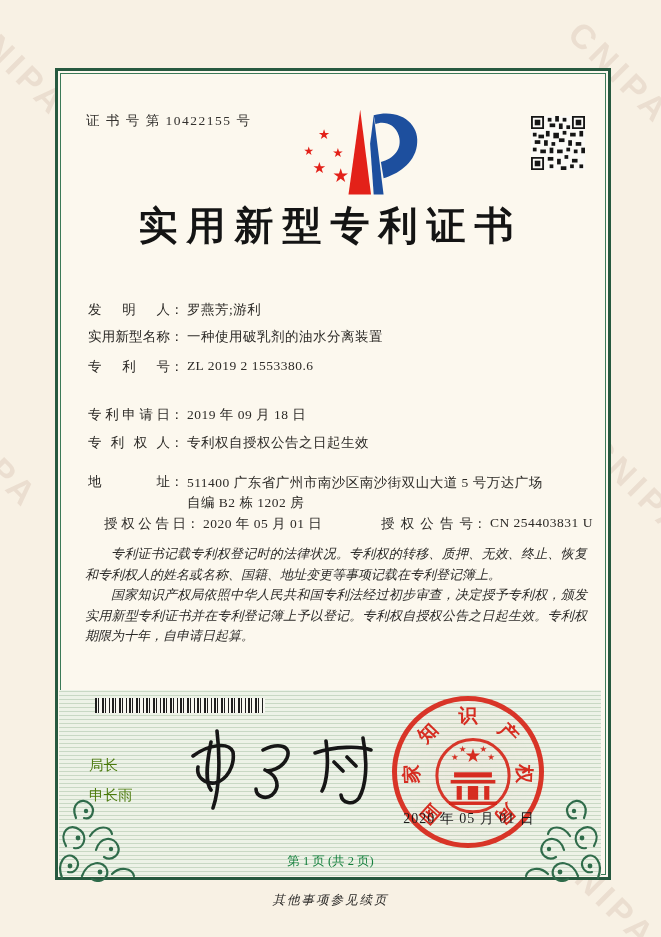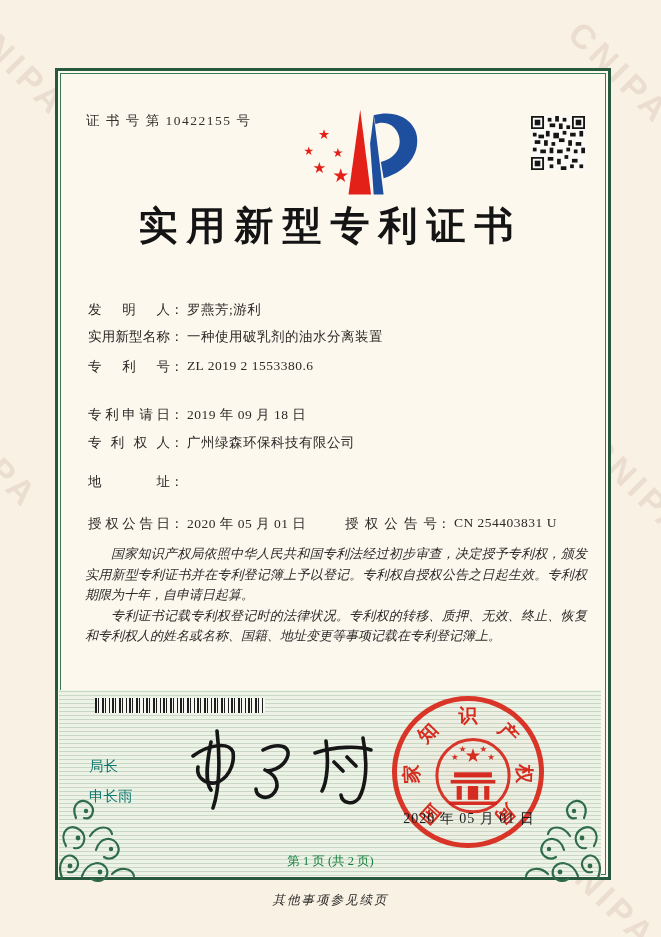--- a/index.html
+++ b/index.html
@@ -43,22 +43,22 @@
         background-image:repeating-linear-gradient(0deg,rgba(116,156,116,0.30) 0 1px,rgba(0,0,0,0) 1px 4px);}
   .flourish{position:absolute;width:86px;height:104px;}
   .flourish.left{left:-3px;bottom:-6px;}
   .flourish.right{right:-3px;bottom:-6px;transform:scaleX(-1);}
 
   .barcode{position:absolute;left:95px;top:698px;width:170px;height:15px;
     background:repeating-linear-gradient(90deg,#1d1d1d 0 2px,#f6f6f0 2px 3px,#1d1d1d 3px 4px,
      #f6f6f0 4px 7px,#1d1d1d 7px 9px,#f6f6f0 9px 10px,#1d1d1d 10px 11px,#f6f6f0 11px 14px,
      #1d1d1d 14px 15px,#f6f6f0 15px 17px);}
 
-  .signer{position:absolute;left:89px;top:751px;font-family:Liberation Serif, serif;
-          font-size:14.5px;color:#0f766e;line-height:30px;}
+  .signer{position:absolute;left:89px;top:751px;font-family:Liberation Mono, monospace;
+          font-size:14.5px;color:#4d7c0f;line-height:30px;}
   .sig-svg{position:absolute;left:175px;top:726px;width:225px;height:85px;}
 
   
   .seal{position:absolute;left:392px;top:696px;width:152px;height:152px;border-radius:50%;
         border:5px solid rgba(215,37,24,0.92);box-sizing:border-box;
         background:radial-gradient(circle,rgba(255,120,100,0.06),rgba(0,0,0,0));}
   .seal-char{position:absolute;left:50%;top:50%;font-size:19px;font-weight:bold;
         color:rgba(213,34,22,0.95);width:20px;margin-left:-10px;height:20px;margin-top:-10px;
         text-align:center;line-height:20px;}
   .sc0{transform:rotate(-138deg) translateY(-56px);}
@@ -164,39 +164,41 @@
 <div class="row" style="top:358px;">
   <span class="lbl">专利号</span><span class="colon">：</span>
   <span class="val">ZL 2019 2 1553380.6</span>
 </div>
 <div class="row" style="top:380px;margin-top:26px;">
   <span class="lbl">专利申请日</span><span class="colon">：</span>
   <span class="val">2019 年 09 月 18 日</span>
 </div>
 <div class="row" style="top:434px;">
   <span class="lbl">专利权人</span><span class="colon">：</span>
-  <span class="val">广州绿森环保科技有限公司</span>
+  <span class="val">专利权自授权公告之日起生效</span>
 </div>
 <div class="row" style="top:473px;">
   <span class="lbl">地址</span><span class="colon">：</span>
   <span class="val" style="max-width:400px;">
+    <span class="vline">511400 广东省广州市南沙区南沙街双山大道 5 号万达广场</span>
+    <span class="vline">自编 B2 栋 1202 房</span>
   </span>
 </div>
-<div class="row" style="top:515px;">
+<div class="row" style="top:515px;margin-left:16px;">
   <span class="lbl">授权公告日</span><span class="colon">：</span>
   <span class="val">2020 年 05 月 01 日</span>
 </div>
 <div class="row" style="top:515px;left:345px;">
-  <span class="lbl" style="width:92px;">授权公告号</span><span class="colon">：</span>
+  <span class="lbl" style="width:92px;margin-left:36px;">授权公告号</span><span class="colon">：</span>
   <span class="val">CN 254403831 U</span>
 </div>
 
 <div class="legal">
+  <p>专利证书记载专利权登记时的法律状况。专利权的转移、质押、无效、终止、恢复和专利权人的姓名或名称、国籍、地址变更等事项记载在专利登记簿上。</p>
   <p>国家知识产权局依照中华人民共和国专利法经过初步审查，决定授予专利权，颁发实用新型专利证书并在专利登记簿上予以登记。专利权自授权公告之日起生效。专利权期限为十年，自申请日起算。</p>
-  <p>专利证书记载专利权登记时的法律状况。专利权的转移、质押、无效、终止、恢复和专利权人的姓名或名称、国籍、地址变更等事项记载在专利登记簿上。</p>
 </div>
 
 <div class="band">
   <svg class="flourish left" viewBox="0 0 86 104">
     <g fill="none" stroke="#2f6b4a" stroke-width="2.2" stroke-linecap="round">
       <path d="M6,100 C0,84 10,74 18,79 C26,84 21,96 12,94"></path>
       <path d="M10,68 C2,54 14,44 24,52 C32,58 28,72 18,70"></path>
       <path d="M26,98 C32,82 48,82 51,92 C53,100 44,106 36,101"></path>
       <path d="M20,40 C14,26 26,18 34,26 C40,32 36,42 28,40"></path>
       <path d="M40,72 C44,58 58,58 62,68 C65,76 56,84 48,79"></path>

